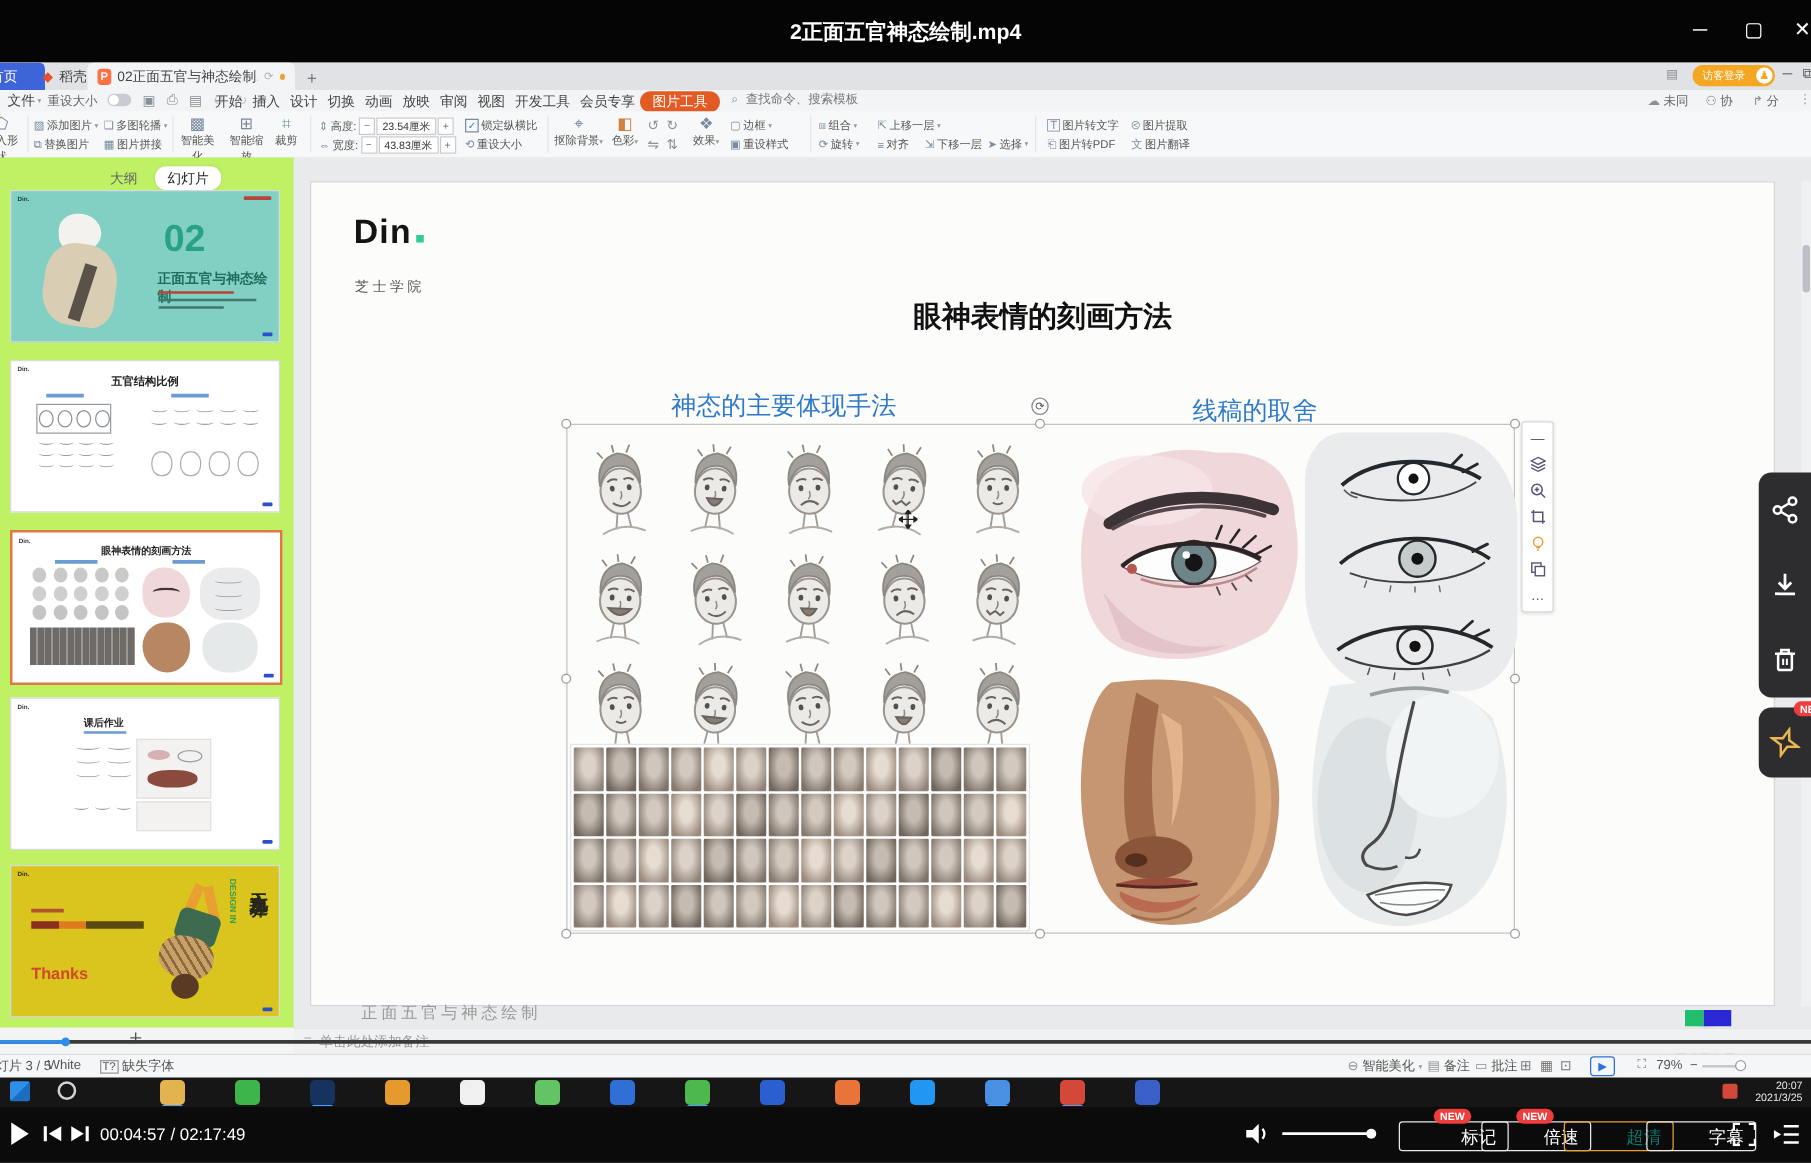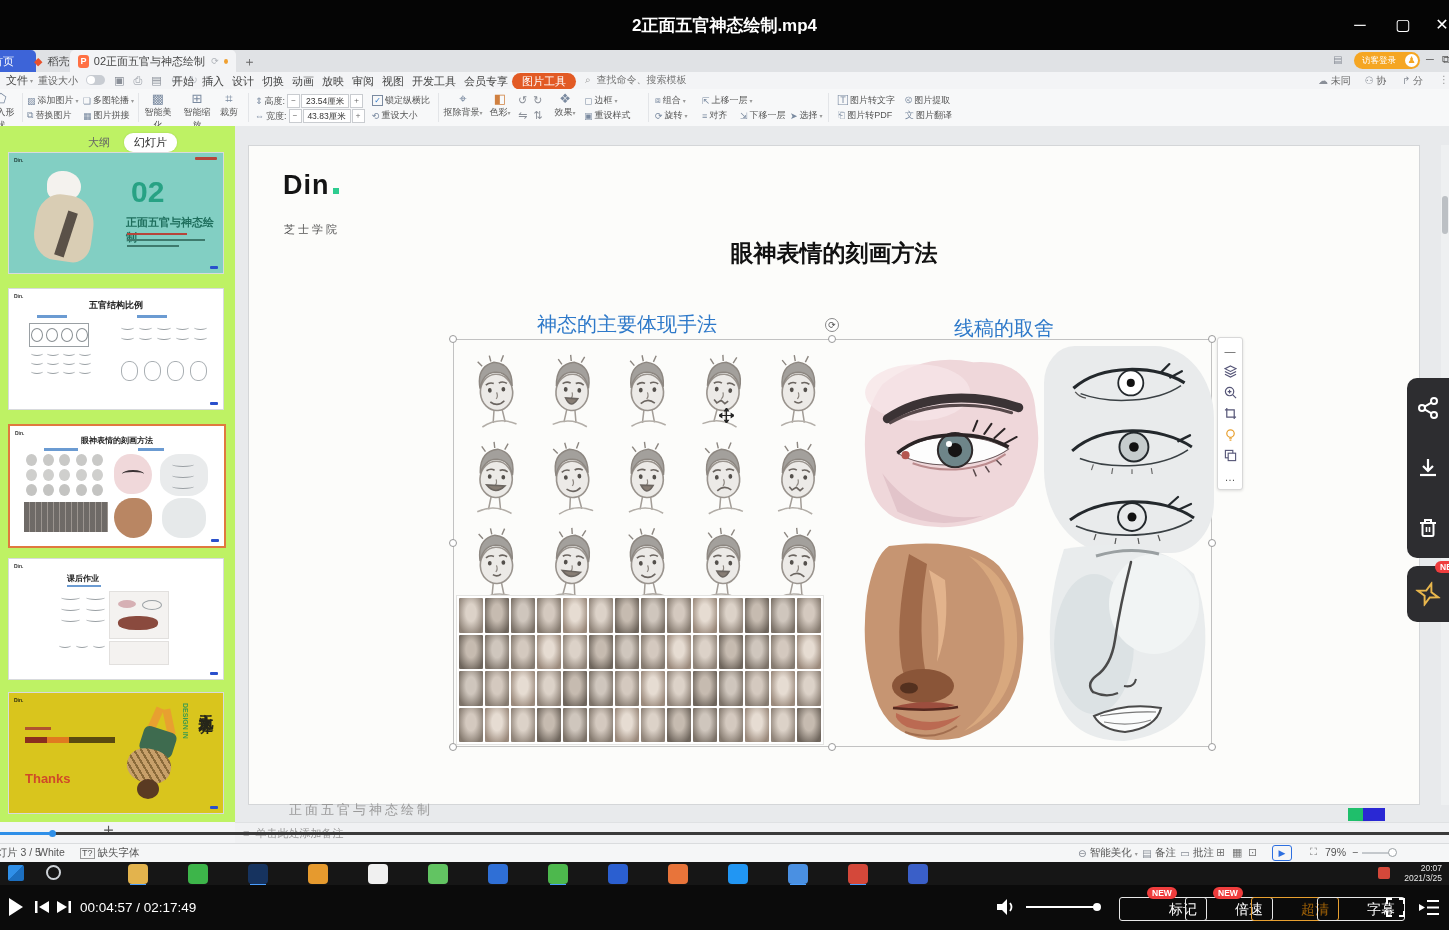--- a/index.html
+++ b/index.html
@@ -968,21 +968,21 @@
     </div>
     <div class="a" style="left:1026px;top:21px;width:72px;height:2px;background:#fff;">
       <span class="a" style="left:0;top:0;height:2px;background:#fff;width:100%;"></span>
       <span class="a" style="right:-3px;top:-3px;width:8px;height:8px;border-radius:50%;background:#fff;"></span>
     </div>
 
     <div class="cbtn" style="left:1119px;"><span>标记</span></div>
     <div class="nbadge" style="left:1147px;top:2px;">NEW</div>
     <div class="cbtn" style="left:1185px;"><span>倍速</span></div>
     <div class="nbadge" style="left:1213px;top:2px;">NEW</div>
-    <div class="cbtn" style="left:1251px;border-color:#e8a030;color:#a16207;"><span>超清</span></div>
+    <div class="cbtn" style="left:1251px;border-color:#e8a030;color:#0f766e;"><span>超清</span></div>
     <div class="cbtn" style="left:1317px;"><span>字幕</span></div>
 
     <div class="a" style="left:1386px;top:13px;cursor:pointer;">
       <svg width="19" height="19" viewBox="0 0 19 19">
           <path d="M1 6 V1 H6 M13 1 H18 V6 M18 13 V18 H13 M6 18 H1 V13" stroke="#fff" stroke-width="2" fill="none"></path>
         </svg>
     </div>
     <div class="a" style="left:1419px;top:14px;cursor:pointer;">
       <svg width="21" height="17" viewBox="0 0 21 17">
           <path d="M8 2 H20 M8 8.5 H20 M8 15 H20" stroke="#fff" stroke-width="2"></path>

